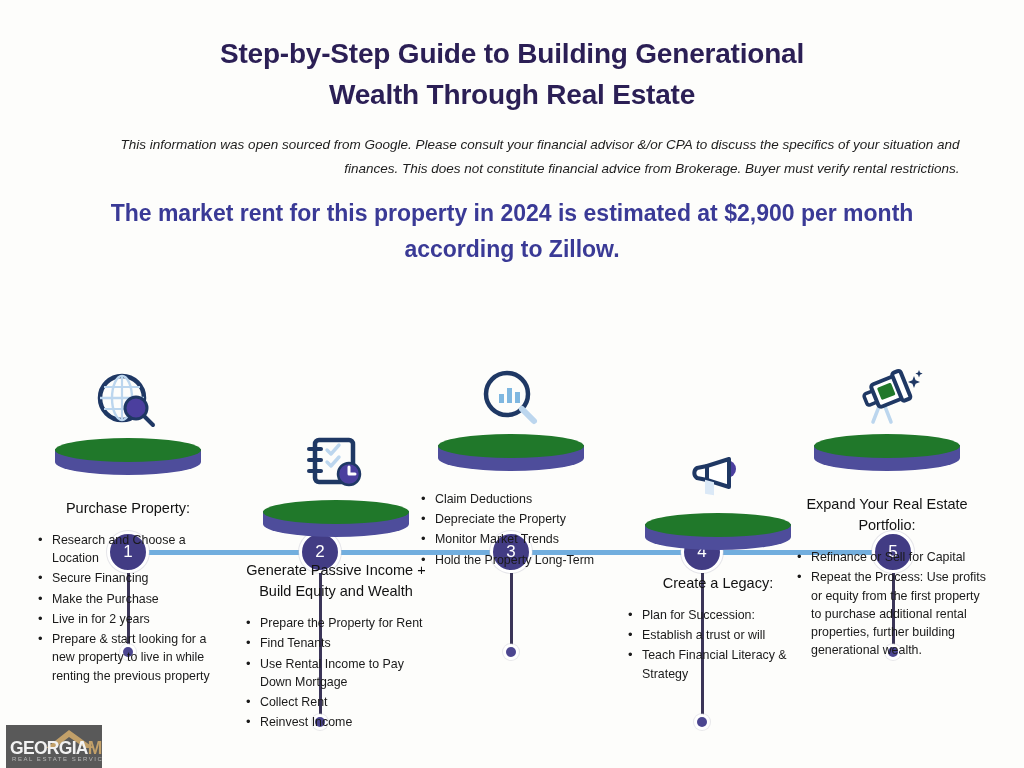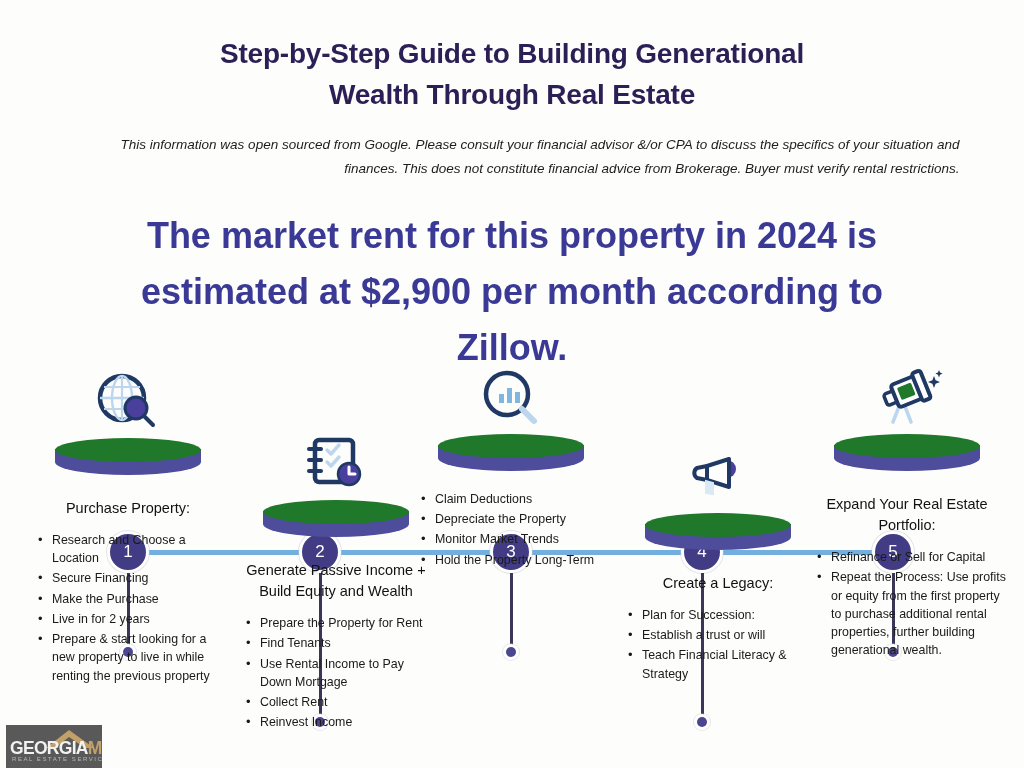--- a/index.html
+++ b/index.html
@@ -34,23 +34,23 @@
   .disclaimer {
     margin: 18px auto 0 auto;
     max-width: 895px;
     font-size: 13.5px;
     font-style: italic;
     line-height: 1.75;
     color: #1d1d1d;
     text-align: right;
   }
   .rent-statement {
-    margin: 28px auto 0 auto;
+    margin: 16px auto 0 auto;
     max-width: 830px;
-    font-size: 36px;
+    font-size: 23px;
     font-weight: bold;
     color: #3a3a96;
     line-height: 1.55;
     text-align: center;
   }
 
   
   .timeline {
     position: absolute;
     left: 0;
@@ -346,21 +346,21 @@
     <div class="cyl-top"></div>
   </div>
   <div class="step-title">Create a Legacy:</div>
   <ul class="step-list">
     <li>Plan for Succession:</li>
     <li>Establish a trust or will</li>
     <li>Teach Financial Literacy &amp; Strategy</li>
   </ul>
 </div>
 
-<div class="step" style="left:807px; top:366px;">
+<div class="step" style="left:787px; top:366px;">
   <div class="icon-box">
     <svg width="78" height="58" viewBox="0 0 78 58">
       <line x1="32" y1="36" x2="25" y2="54" stroke="#bcd6ee" stroke-width="3.5" stroke-linecap="round"></line>
       <line x1="36" y1="36" x2="43" y2="54" stroke="#bcd6ee" stroke-width="3.5" stroke-linecap="round"></line>
       <g transform="rotate(-22 38 24)">
         <rect x="16" y="18" width="12" height="12" rx="2.5" fill="#ffffff" stroke="#1f3864" stroke-width="3.5"></rect>
         <rect x="26" y="12" width="26" height="24" rx="3" fill="#ffffff" stroke="#1f3864" stroke-width="4"></rect>
         <rect x="31" y="17" width="15" height="13" rx="1.5" fill="#20782a"></rect>
         <rect x="50" y="9" width="9" height="30" rx="2.5" fill="#ffffff" stroke="#1f3864" stroke-width="4"></rect>
       </g>

